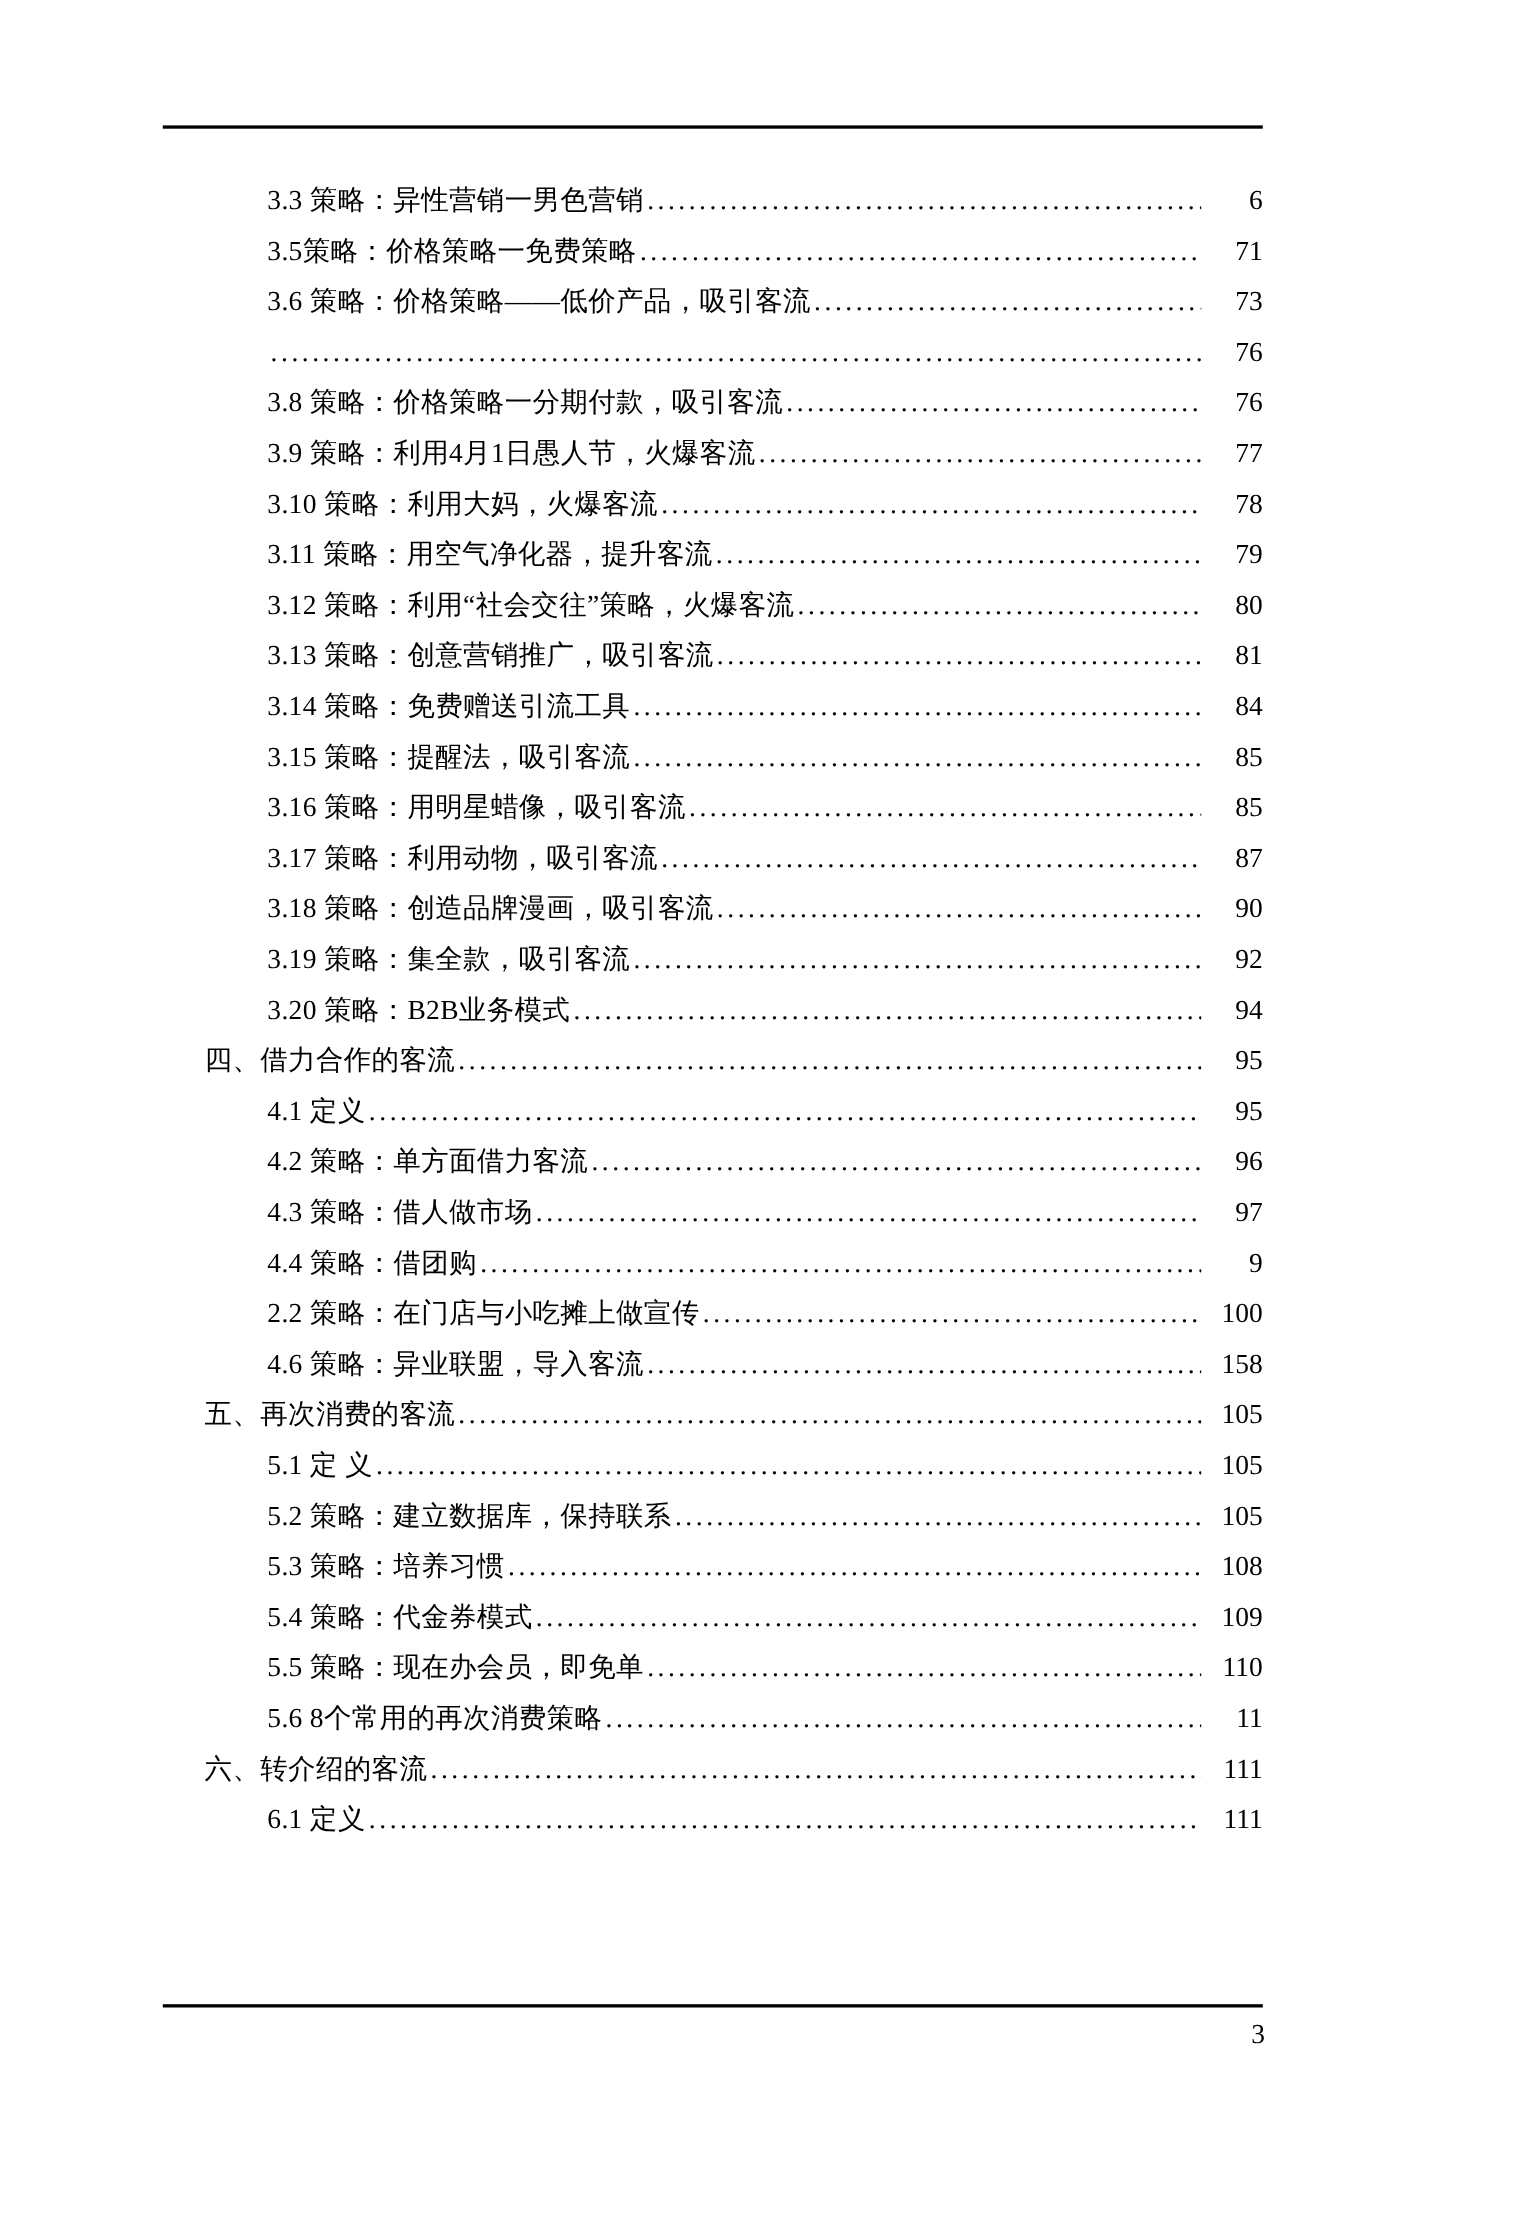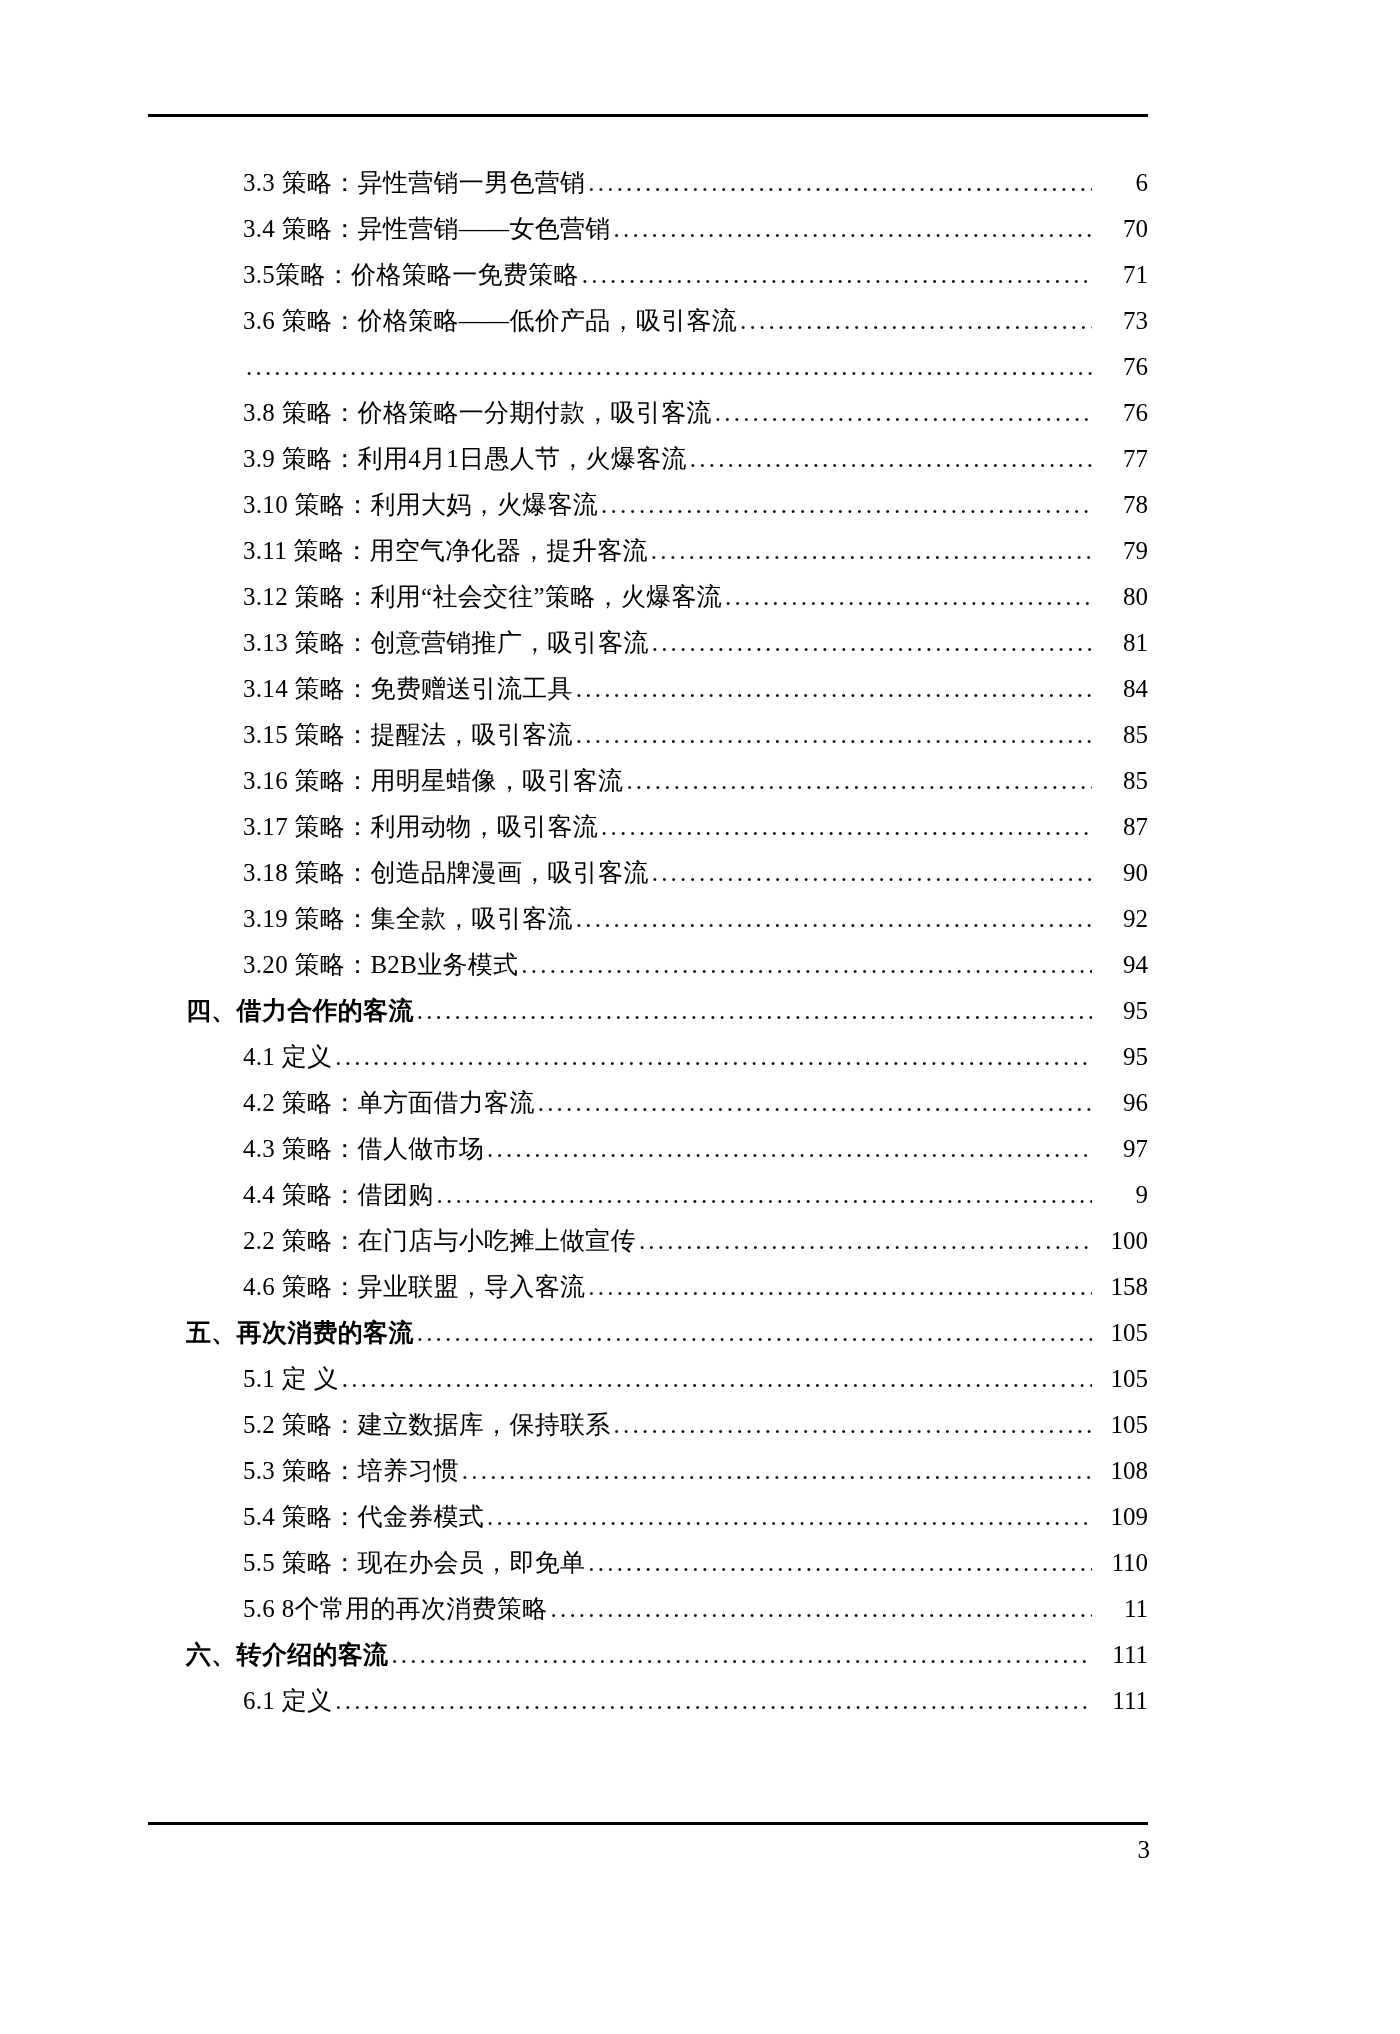--- a/index.html
+++ b/index.html
@@ -80,21 +80,21 @@
     line-height: 1em;
     white-space: nowrap;
     color: #000;
   }
   .toc-row .pageno {
     flex: 0 0 auto;
     width: 54px;
     text-align: right;
     font-size: 25px;
   }
-  .toc-row.lvl1 .label { font-weight: bold; }
+  .toc-row.lvl1 .label { font-weight: normal; }
   .footer-pageno {
     position: absolute;
     right: 250px;
     top: 1836px;
     font-size: 25px;
     text-align: right;
   }
 </style>
 </head>
 <body>
@@ -105,26 +105,20 @@
 
   <div class="toc" id="toc-list">
       <div class="toc-row lvl2">
         <span class="indent"></span>
         <span class="label">3.3 策略：异性营销一男色营销</span>
         <span class="leader"></span>
         <span class="pageno">6</span>
       </div>
       <div class="toc-row lvl2">
         <span class="indent"></span>
-        <span class="label">3.4 策略：异性营销——女色营销</span>
-        <span class="leader"></span>
-        <span class="pageno">70</span>
-      </div>
-      <div class="toc-row lvl2">
-        <span class="indent"></span>
         <span class="label">3.5策略：价格策略一免费策略</span>
         <span class="leader"></span>
         <span class="pageno">71</span>
       </div>
       <div class="toc-row lvl2">
         <span class="indent"></span>
         <span class="label">3.6 策略：价格策略——低价产品，吸引客流</span>
         <span class="leader"></span>
         <span class="pageno">73</span>
       </div>

